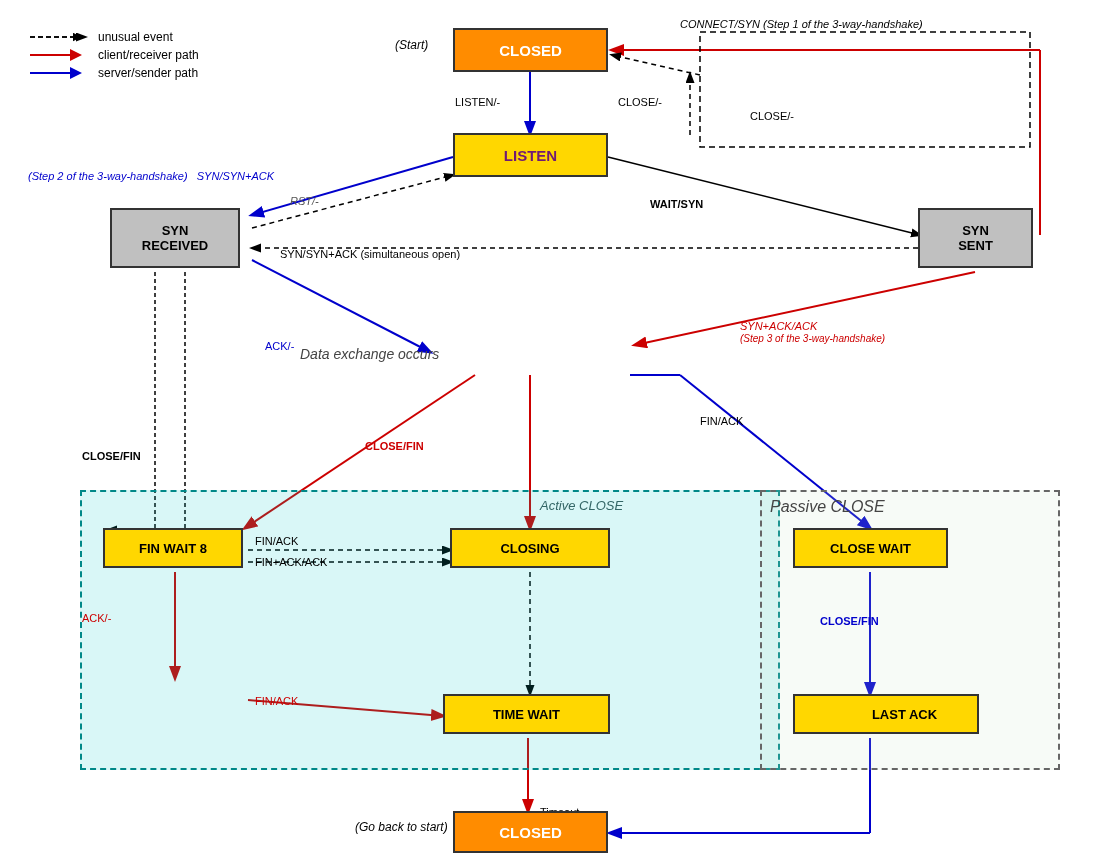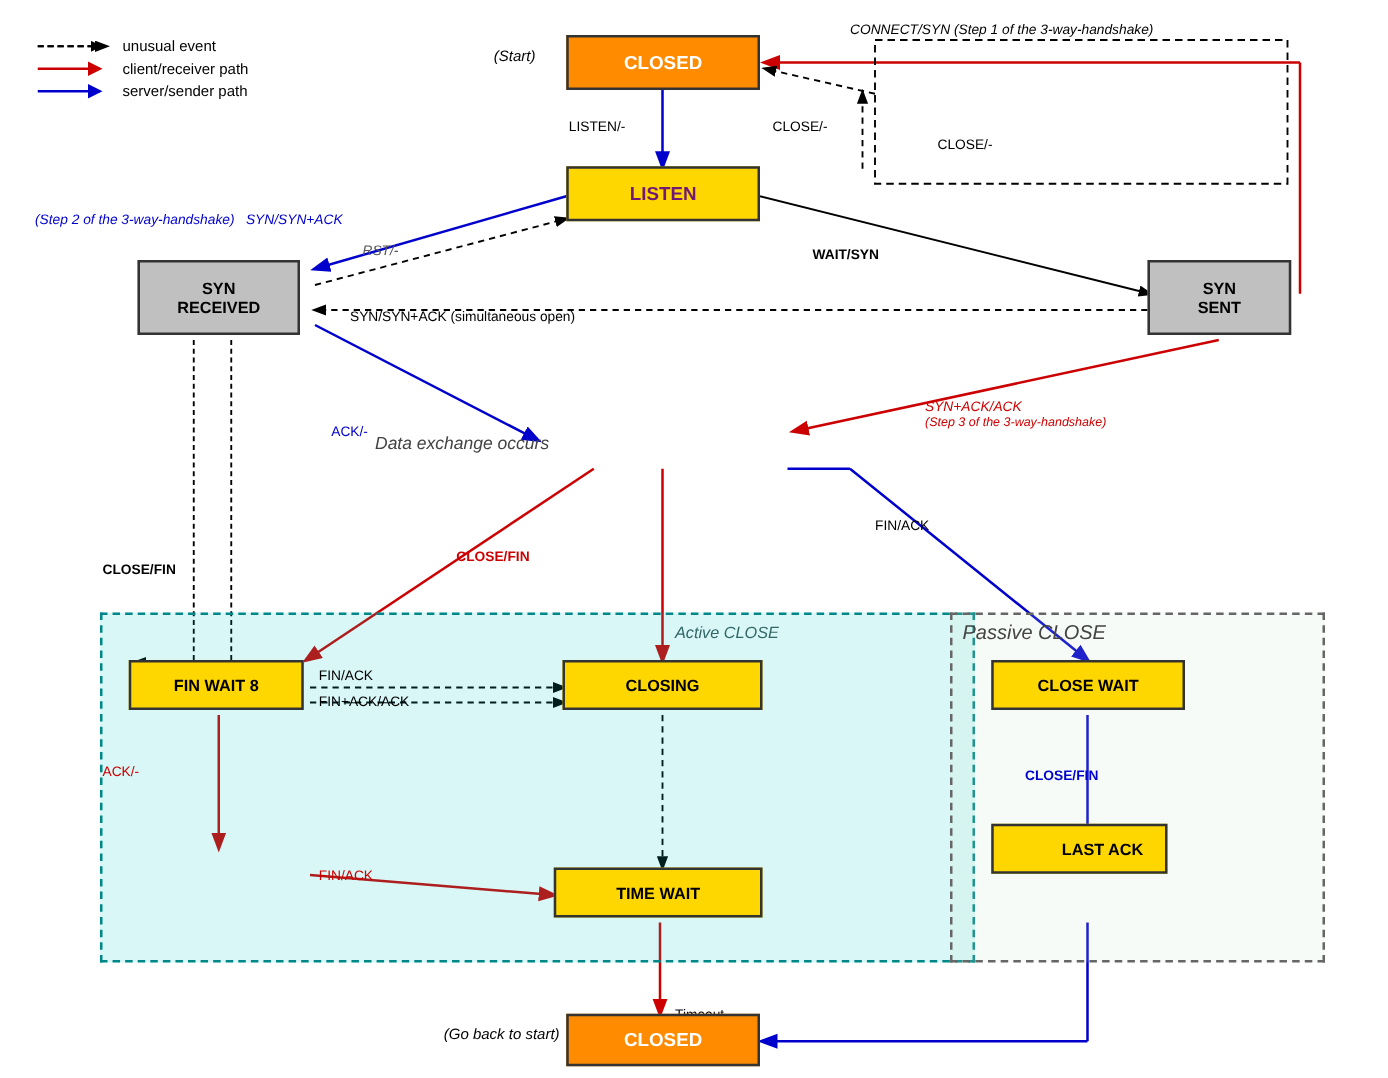--- a/index.html
+++ b/index.html
@@ -317,21 +317,21 @@
 
   <div class="label" style="left:82px; top:612px; font-size:11px; color:#CC0000;">ACK/-</div>
 
   <div class="label label-bold" style="left:820px; top:615px; font-size:11px; color:#0000CC;">CLOSE/FIN</div>
 
 
   <div class="state-box state-yellow" style="left:443px; top:694px; width:167px; height:40px;">
     <span>TIME WAIT</span>
   </div>
 
-  <div class="state-box state-yellow" style="left:793px; top:659px; width:141px; height:40px;padding-left:41px;">
+  <div class="state-box state-yellow" style="left:793px; top:694px; width:186px; height:40px;padding-left:41px;">
     <span>LAST ACK</span>
   </div>
 
   <div class="label" style="left:255px; top:695px; font-size:11px; color:#CC0000;">FIN/ACK</div>
 
   <div class="label" style="left:540px; top:762px; font-size:11px;margin-top:44px;">Timeout</div>
 
   <div class="label label-italic" style="left:355px; top:820px; font-size:12px;">
     <span>(Go back to start)</span>
   </div>

